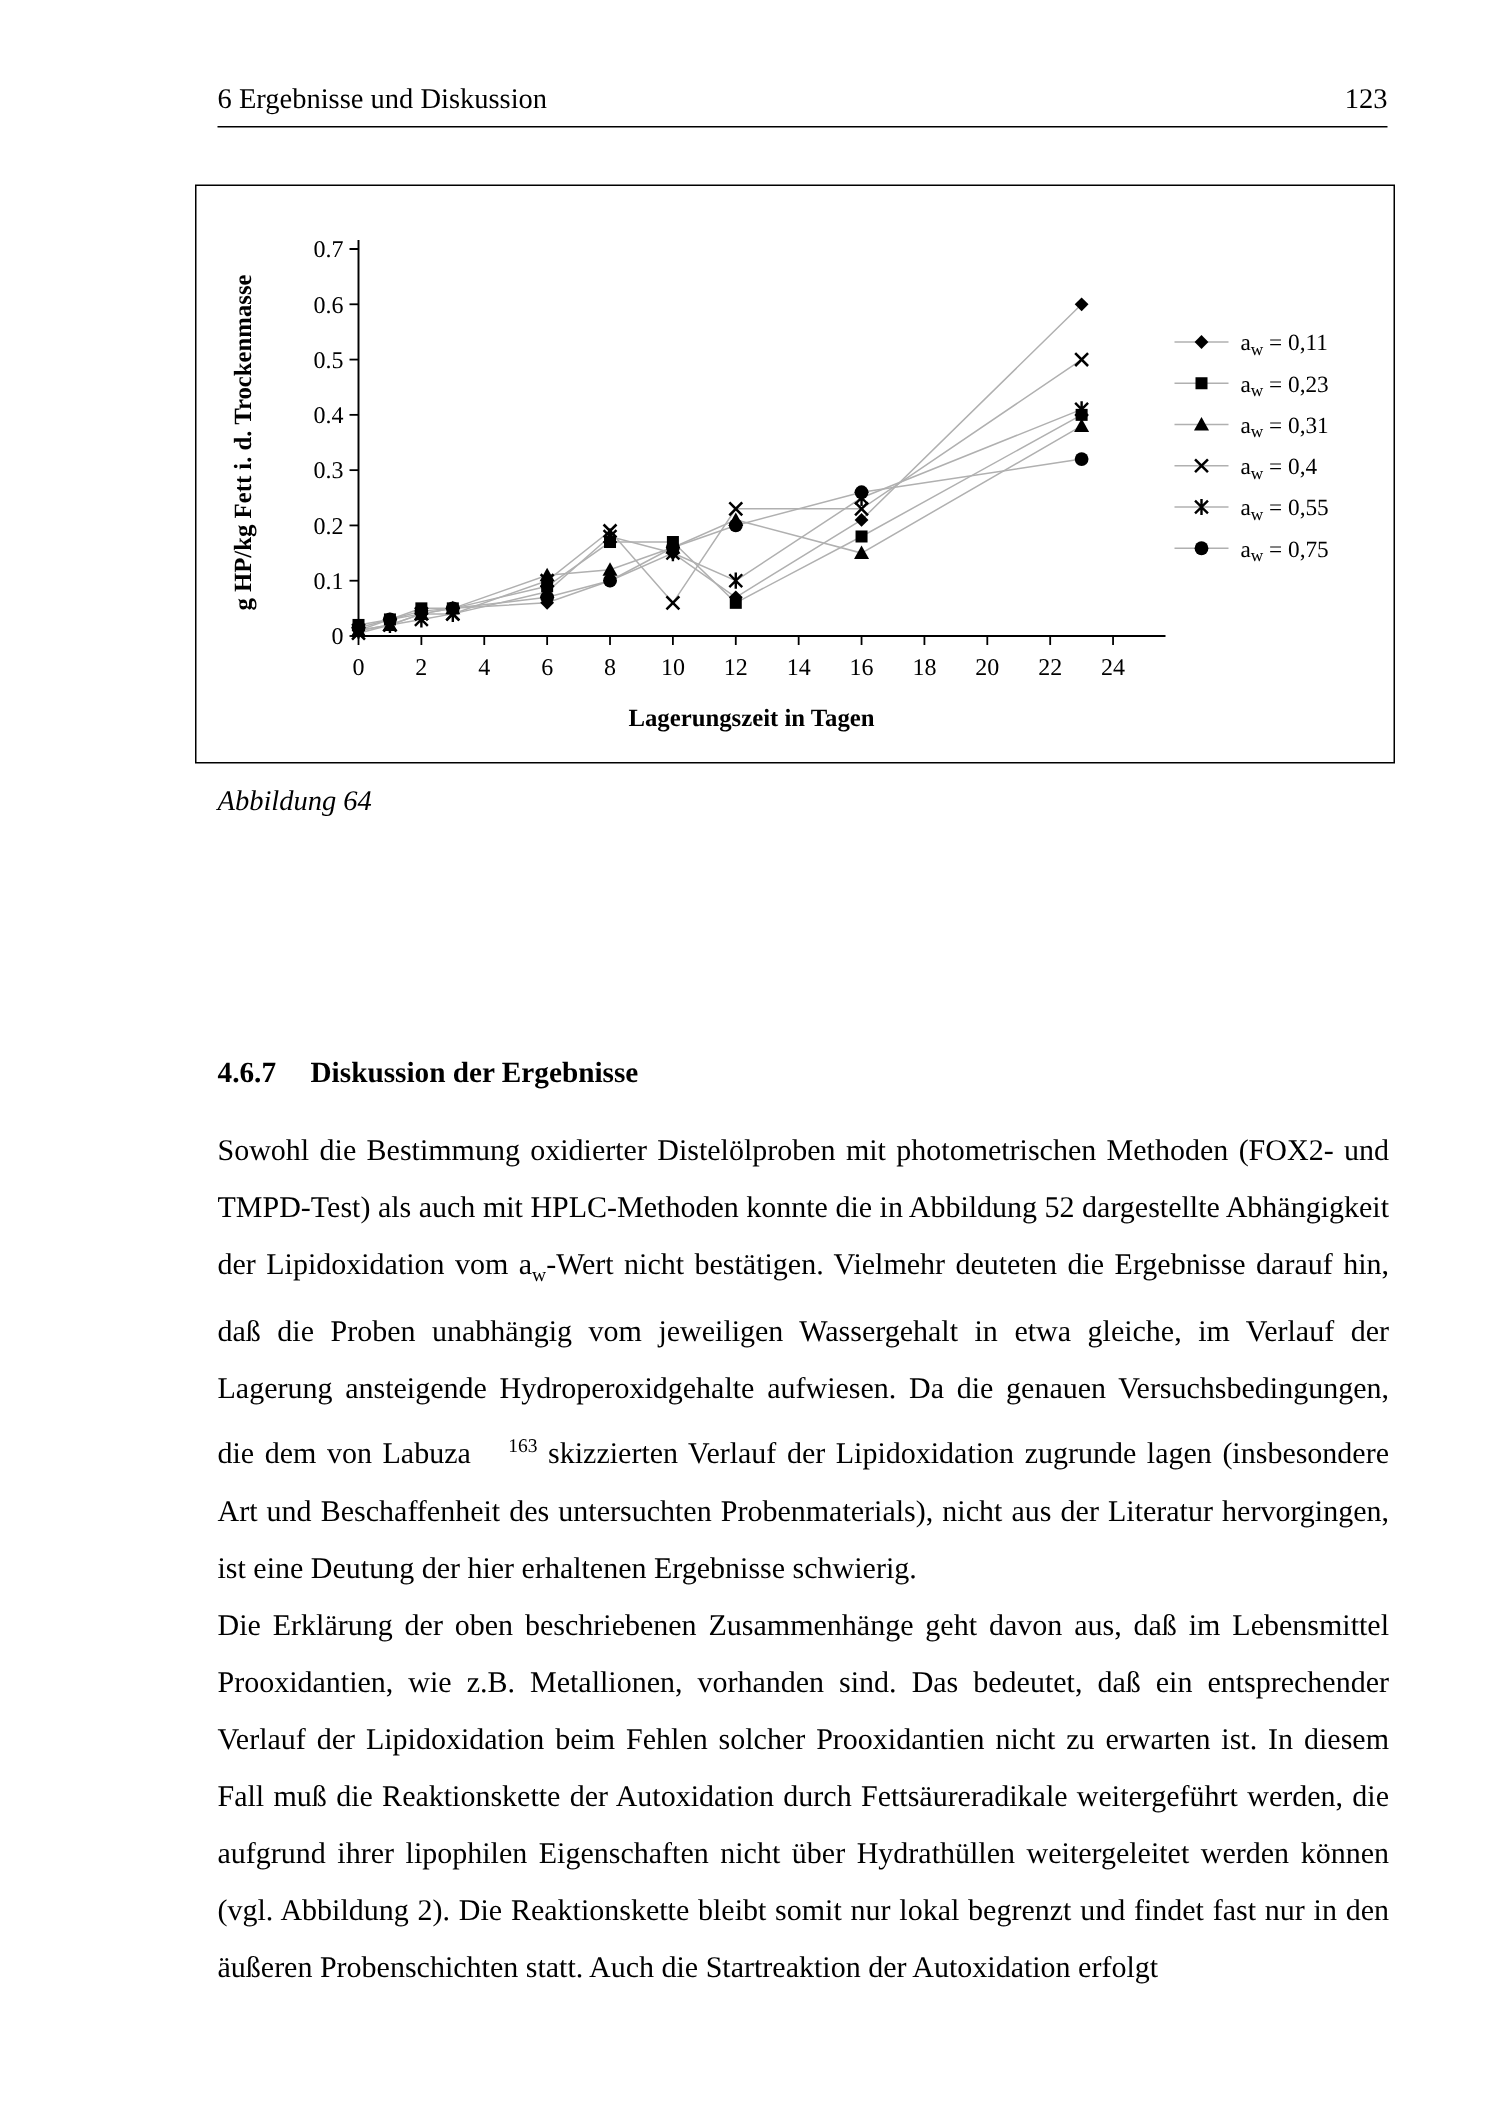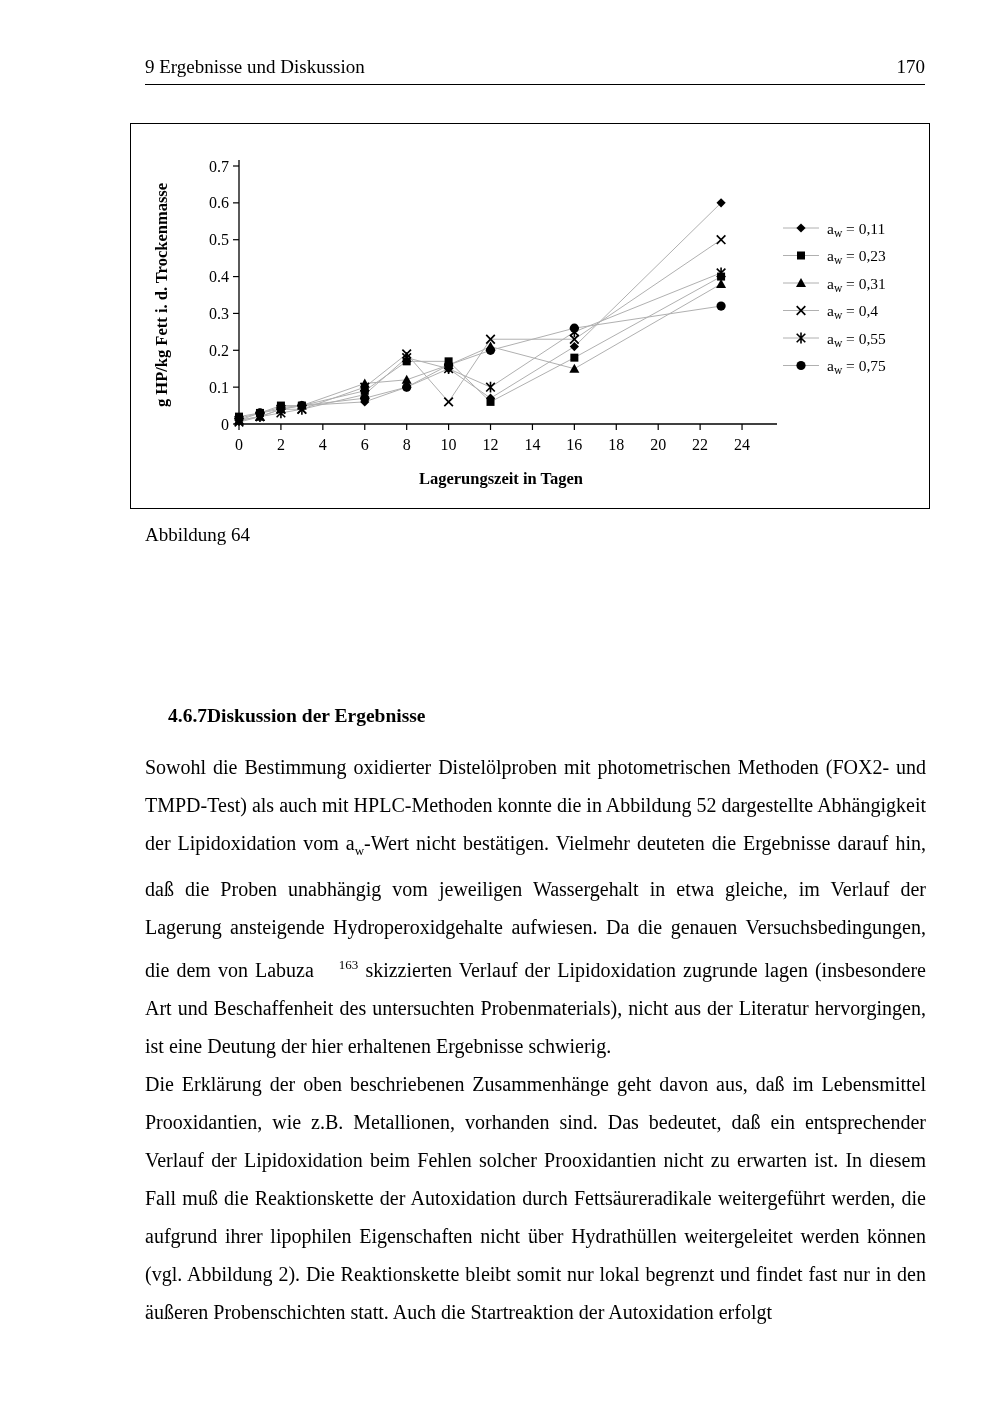--- a/index.html
+++ b/index.html
@@ -13,43 +13,43 @@
     font-size:19px;
     border-bottom:1.5px solid #000;padding-bottom:6px;
   }
   .figure-box{
     position:absolute;top:123px;left:130px;width:798px;height:384px;
     border:1.3px solid #000;background:#fff;
   }
   .figure-box svg{display:block;}
   .figure-caption{
     position:absolute;top:522px;left:145px;width:782px;
-    display:flex;font-size:19px;line-height:25px;
+    display:flex;font-style:italic;font-size:19px;line-height:25px;
   }
   .figure-caption .cap-label{width:146px;flex:0 0 146px;}
   .figure-caption .cap-text{flex:1;text-align:justify;}
   .section-heading{
     position:absolute;top:705px;left:145px;width:780px;
     font-weight:bold;font-size:19.5px;
   }
-  .section-heading .sec-num{display:inline-block;min-width:62px;text-align:right;}
+  .section-heading .sec-num{display:inline-block;min-width:62px;}
   .body-text{
     position:absolute;top:748px;left:145px;width:781px;
     font-size:20px;line-height:38px;text-align:justify;
   }
   .body-text p{margin:0;padding:0;}
   sub{font-size:0.65em;}
   sup{font-size:0.65em;margin-left:25px;}
 </style>
 </head>
 <body>
 
 <div class="running-header">
-  <span>9  Ergebnisse und Diskussion</span>
-  <span>170</span>
+  <span>6  Ergebnisse und Diskussion</span>
+  <span>123</span>
 </div>
 
 <div class="figure-box">
   <div id="chart-mount">
       <svg width="796" height="382" viewBox="0 0 796 382">
         <line x1="108" y1="36" x2="108" y2="300" stroke="#000" stroke-width="1.3"></line>
         <line x1="108" y1="300" x2="646" y2="300" stroke="#000" stroke-width="1.3"></line>
         <line x1="102" y1="300" x2="108" y2="300" stroke="#000" stroke-width="1.2"></line>
         <text x="98" y="305.5" text-anchor="end" font-size="16" font-family="&quot;Liberation Serif&quot;, serif" fill="#000">0</text>
         <line x1="102" y1="263.1428571428571" x2="108" y2="263.1428571428571" stroke="#000" stroke-width="1.2"></line>

